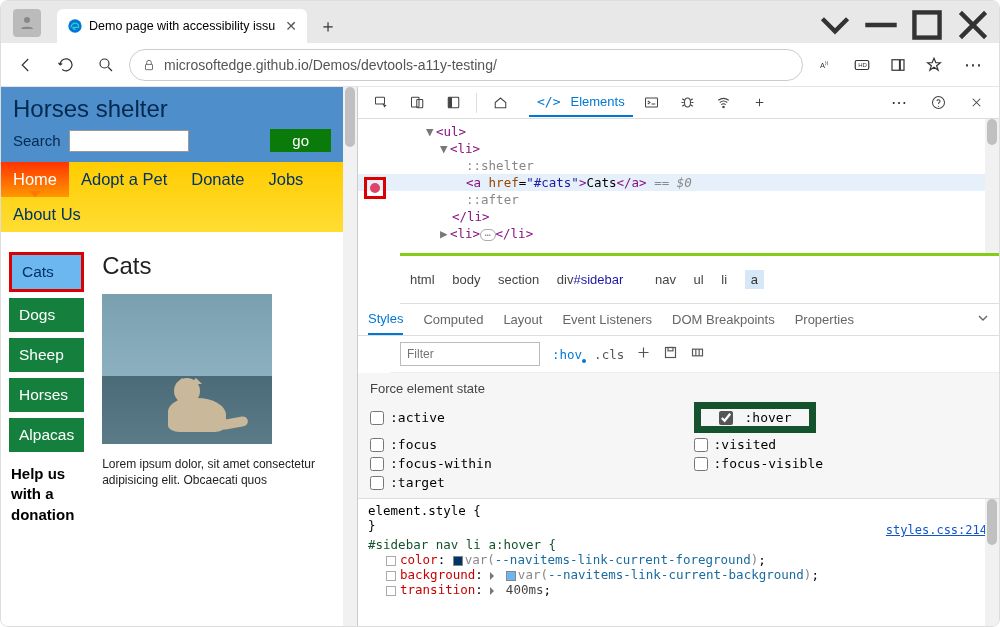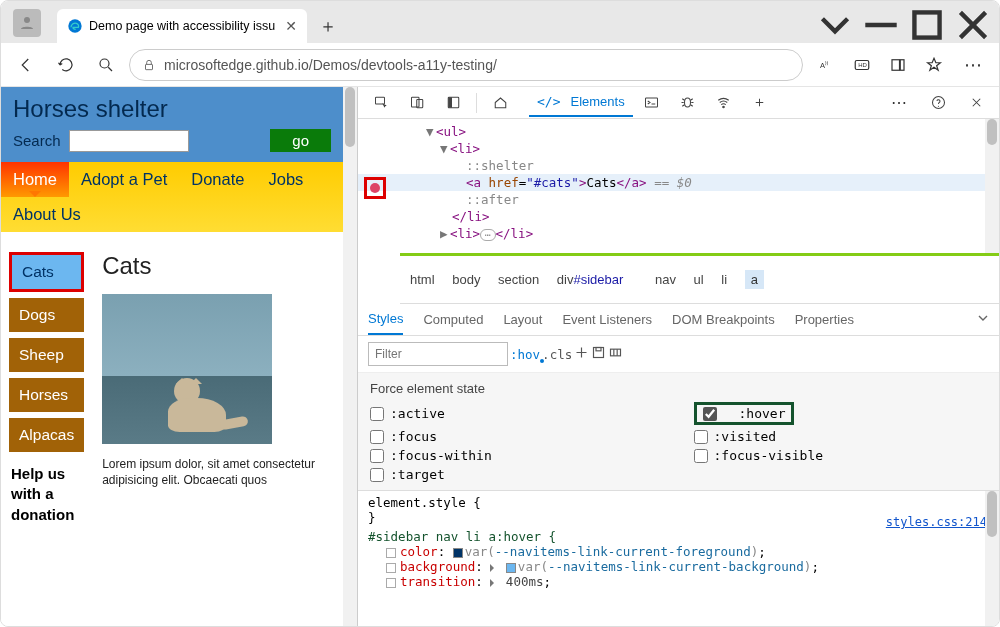--- a/index.html
+++ b/index.html
@@ -38,21 +38,21 @@
 .hdr input { width:120px; height:22px; border:1px solid #999; background:#fff; }
 .hdr .go { background:#0a7b0a; color:#fff; padding:3px 22px; font-size:15px; margin-left:auto; border:none; }
 
 .mainnav { background: linear-gradient(#ffcc00, #ffdd33); padding:0; display:flex; flex-wrap:wrap; }
 .mainnav a { padding:8px 12px; font-size:16.5px; color:#003366; cursor:pointer; white-space:nowrap; }
 .mainnav a.home { background: linear-gradient(#ff3300, #ff9900); color:#fff; position:relative; }
 .mainnav a.home::after { content:''; position:absolute; bottom:-6px; left:28px; border:6px solid transparent; border-top-color:#ff7700; }
 
 .pagebody { display:flex; padding:20px 6px 10px 8px; gap:18px; }
 .sidenav { width:96px; }
-.sidenav a { display:block; background:#a16207; color:#fff; padding:8px 10px; margin-bottom:6px; font-size:15.5px; }
+.sidenav a { display:block; background:#15803d; color:#fff; padding:8px 10px; margin-bottom:6px; font-size:15.5px; }
 .sidenav a.active { background:#6cb7f0; color:#003366; }
 .redbox { border:3px solid #d00; }
 .help { font-size:15px; font-weight:700; padding:6px 2px; line-height:1.35; }
 .content h2 { font-size:24px; font-weight:400; margin-bottom:14px; color:#222; }
 .catimg { width:170px; height:150px; background: linear-gradient(#7aa0b0 0%, #8cb0bf 55%, #4a6b77 55%, #5a7b87 100%); position:relative; margin-bottom:12px; }
 .cat { position:absolute; bottom:12px; left:66px; width:70px; height:72px; }
 .cat .body { position:absolute; bottom:0; left:0; width:58px; height:34px; background:#c9b89a; border-radius:40% 50% 20% 20%; }
 .cat .head { position:absolute; bottom:28px; left:6px; width:26px; height:26px; background:#c9b89a; border-radius:50%; }
 .cat .ear1 { position:absolute; bottom:48px; left:8px; border:6px solid transparent; border-bottom-color:#c9b89a; }
 .cat .ear2 { position:absolute; bottom:48px; left:22px; border:6px solid transparent; border-bottom-color:#c9b89a; }
@@ -82,33 +82,33 @@
 .crumbs { border-top:3px solid #84cc16; border-bottom:1px solid #ddd; padding:16px 10px; font-size:13px; color:#444;margin-left:42px; }
 .crumbs span { margin-right:14px; cursor:pointer; }
 .crumbs .cr-a { background:#d6e7f7; padding:2px 6px; color:#333; }
 .crumbs .id { color:#1a1aa6; }
 
 .stabs { border-bottom:1px solid #ddd; padding:0 10px; display:flex; gap:20px; font-size:13px; color:#666; align-items:center; height:32px; }
 .stabs .st { padding:7px 0; cursor:pointer; }
 .stabs .st.active { color:#0078d4; border-bottom:2px solid #0078d4; }
 .stabs .chev { margin-left:auto; }
 
-.filterrow { padding:6px 10px; display:flex; align-items:center; gap:2px; border-bottom:1px solid #eee; }
+.filterrow { padding:6px 10px; display:flex; align-items:center; gap:12px; border-bottom:1px solid #eee;margin-left:32px; }
 .filterrow input { width:140px; height:24px; border:1px solid #bbb; padding:0 6px; font-size:12px; color:#888; }
 .filterrow .hov { color:#0078d4; font-family:Consolas,monospace; font-size:12.5px; position:relative; }
 .filterrow .hov::after { content:''; position:absolute; right:-4px; bottom:-1px; width:4px; height:4px; background:#0078d4; border-radius:50%; }
 .filterrow .cls { font-family:Consolas,monospace; font-size:12.5px; color:#555; }
 .filterrow svg { width:15px; height:15px; stroke:#555; fill:none; stroke-width:1.4; }
 
 .force { padding:8px 12px; background:#f6f6f6; border-bottom:1px solid #ddd; font-size:13px; }
 .force .title { margin-bottom:6px; color:#444; }
 .force .grid { display:grid; grid-template-columns:1fr 1fr; gap:4px 30px; font-family:Consolas,monospace; font-size:13px; }
 .force label { display:flex; align-items:center; gap:6px; }
 .force input { width:14px; height:14px; }
-.force .hoverbox { border:3px solid #14532d; padding:1px 6px; display:inline-flex; align-items:center; gap:22px; }
+.force .hoverbox { border:7px solid #14532d; padding:1px 18px; display:inline-flex; align-items:center; gap:12px; }
 .force .hoverbox input { accent-color:#555; }
 
 .rules { flex:1; padding:4px 10px; font-family:Consolas,monospace; font-size:12.5px; overflow:hidden; position:relative; }
 .rules .sel2 { color:#14532d; }
 .rules .prop { color:#c80000; }
 .rules .pval { color:#444; }
 .rules .fn { color:#888; }
 .rules .varname { color:#1a6b9f; }
 .rules .link { position:absolute; right:12px; top:24px; color:#1155cc; text-decoration:underline; font-size:12px; }
 .rules .sw { display:inline-block; width:10px; height:10px; border:1px solid #888; vertical-align:middle; margin-right:2px; }

